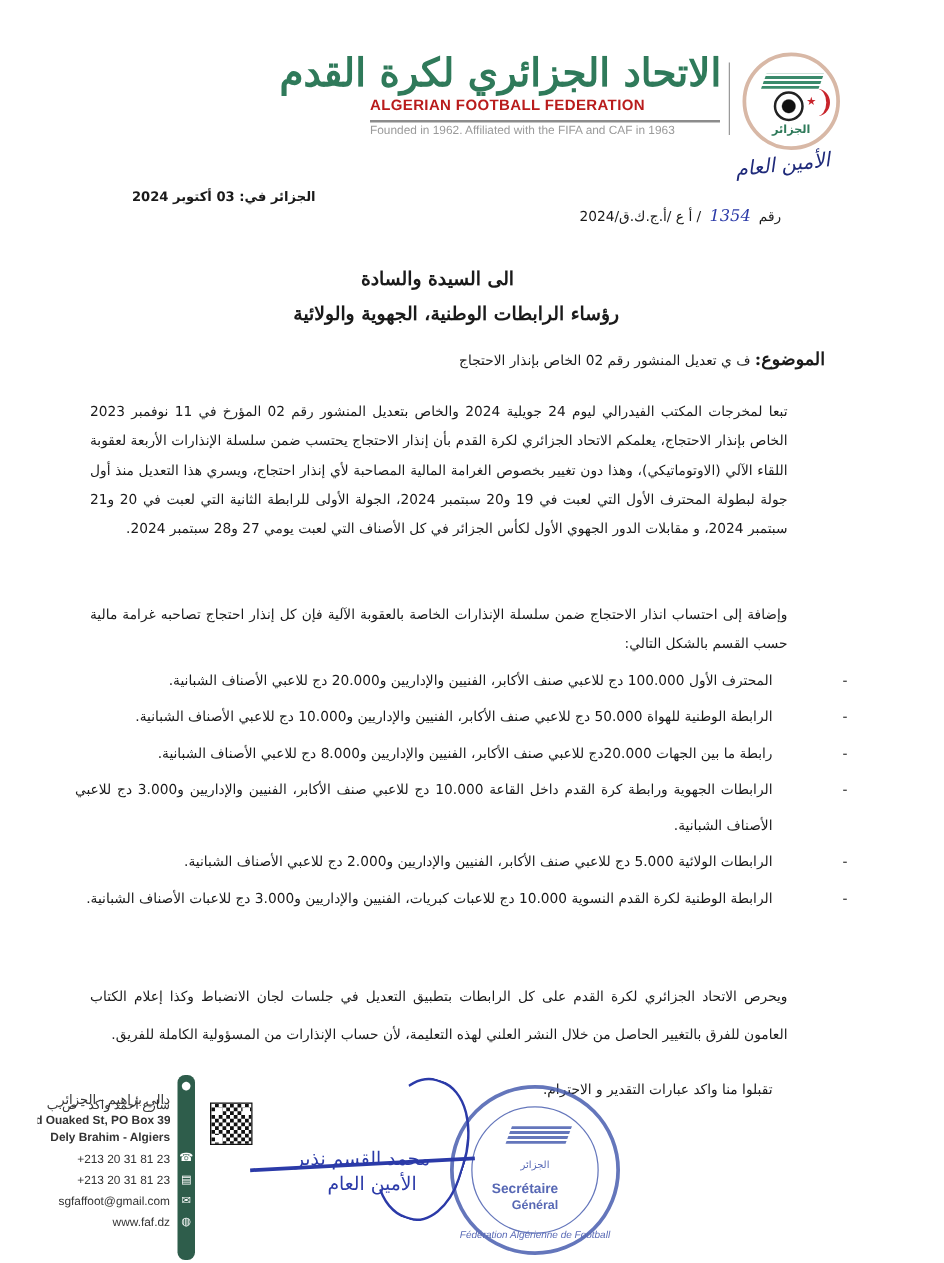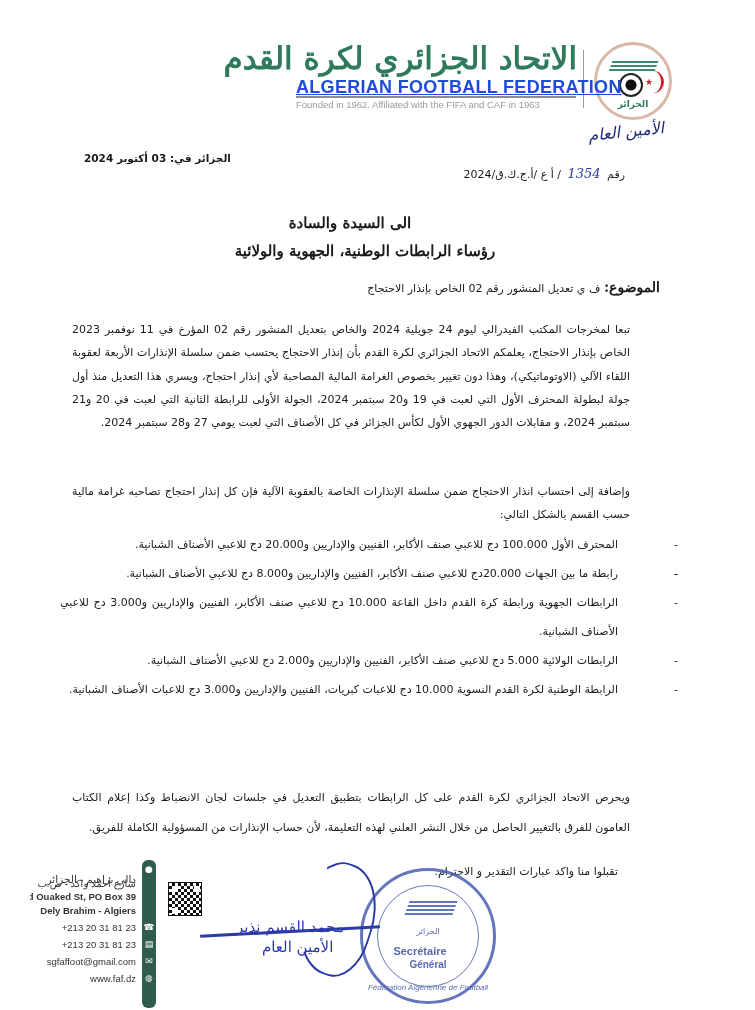--- a/index.html
+++ b/index.html
@@ -17,26 +17,26 @@
       background: repeating-linear-gradient(0deg,#3a8a6b 0 2px,#fff 2px 4px); transform: skewX(-20deg); }
     .logo-circle .ball { position:absolute; left:22px; top:28px; width:24px; height:24px; border-radius:50%;
       background: radial-gradient(circle at 50% 50%, #111 0 5px, #fff 6px); border:2px solid #222; box-sizing:border-box;}
     .logo-circle .crescent { position:absolute; left:46px; top:26px; width:18px; height:22px; border-radius:50%;
       border-right:3px solid #c8242b; }
     .logo-circle .star { position:absolute; left:48px; top:32px; color:#c8242b; font-size:9px; }
     .logo-circle .lbl { position:absolute; left:0; right:0; top:54px; text-align:center; color:#2f7a5a; font-size:9px; font-weight:bold; }
     .sg-handwritten { left: 588px; top: 122px; color:#1f2a7a; font-family:"DejaVu Serif", serif; font-size:16px; font-style: italic; transform: rotate(-6deg); }
     .vsep { left: 583px; top: 50px; width: 1px; height: 58px; background: #9a9a9a; }
     .title-ar { right: 178px; top: 40px; font-family: "DejaVu Serif", serif; font-size: 31px; color:#2f7a5a; font-weight: bold; direction: rtl; white-space: nowrap; letter-spacing: 0px; }
-    .title-en { left: 296px; top: 77px; font-family: "Liberation Sans", sans-serif; font-size: 18px; font-weight: bold; color: #1d4ed8; letter-spacing: 0.3px; white-space: nowrap; text-decoration: underline; }
+    .title-en { left: 296px; top: 77px; font-family: "Liberation Sans", sans-serif; font-size: 12px; font-weight: bold; color: #b91c1c; letter-spacing: 0.3px; white-space: nowrap; }
     .title-rule { left: 296px; top: 96px; width: 280px; height: 2px; background: #8c8c8c; }
     .title-sub { left: 296px; top: 99px; font-family: "Liberation Sans", sans-serif; font-size: 9.5px; color: #9a9a9a; white-space: nowrap; }
 
     
-    .date-line { left: 84px; top: 152px; width: 190px; direction: rtl; text-align: left; font-family: "DejaVu Sans", sans-serif; font-size: 10.5px; font-weight: bold; white-space: nowrap; }
+    .date-line { left: 84px; top: 152px; width: 190px; direction: rtl; text-align: center; font-family: "DejaVu Sans", sans-serif; font-size: 10.5px; font-weight: bold; white-space: nowrap; }
     .ref-line { left: 455px; top: 166px; width: 170px; direction: rtl; text-align: right; font-size: 11px; white-space: nowrap; }
     .ref-line .hand { color: #2b3aa8; font-family: "DejaVu Serif", serif; font-style: italic; font-size: 13px; padding: 0 3px; }
 
     .addr1 { left: 230px; top: 214px; width: 240px; text-align: center; direction: rtl; font-family: "DejaVu Serif", serif; font-size: 15px; font-weight: bold; }
     .addr2 { left: 200px; top: 242px; width: 330px; text-align: center; direction: rtl; font-family: "DejaVu Serif", serif; font-size: 15px; font-weight: bold; }
     .subject { right: 95px; top: 279px; direction: rtl; white-space: nowrap; font-size: 11px; }
     .subject .lbl { font-family: "DejaVu Serif", serif; font-weight: bold; font-size: 14px; }
 
     
     .body-text { left: 72px; width: 558px; direction: rtl; text-align: justify; font-size: 11px; line-height: 23.3px; }
@@ -105,21 +105,21 @@
 <div class="abs subject">
   <span class="lbl">الموضوع:</span>
   <span>ف ي تعديل المنشور رقم 02 الخاص بإنذار الاحتجاج</span>
 </div>
 
 <div class="abs body-text p1">تبعا لمخرجات المكتب الفيدرالي ليوم 24 جويلية 2024 والخاص بتعديل المنشور رقم 02 المؤرخ في 11 نوفمبر 2023 الخاص بإنذار الاحتجاج، يعلمكم الاتحاد الجزائري لكرة القدم بأن إنذار الاحتجاج يحتسب ضمن سلسلة الإنذارات الأربعة لعقوبة اللقاء الآلي (الاوتوماتيكي)، وهذا دون تغيير بخصوص الغرامة المالية المصاحبة لأي إنذار احتجاج، ويسري هذا التعديل منذ أول جولة لبطولة المحترف الأول التي لعبت في 19 و20 سبتمبر 2024، الجولة الأولى للرابطة الثانية التي لعبت في 20 و21 سبتمبر 2024، و مقابلات الدور الجهوي الأول لكأس الجزائر في كل الأصناف التي لعبت يومي 27 و28 سبتمبر 2024.</div>
 <div class="abs body-text p2">وإضافة إلى احتساب انذار الاحتجاج ضمن سلسلة الإنذارات الخاصة بالعقوبة الآلية فإن كل إنذار احتجاج تصاحبه غرامة مالية حسب القسم بالشكل التالي:</div>
 
 <ul class="abs bullets">
   <li><span class="dash">-</span><span>المحترف الأول 100.000 دج للاعبي صنف الأكابر، الفنيين والإداريين و20.000 دج للاعبي الأصناف الشبانية.</span></li>
-  <li><span class="dash">-</span></li>
+  <li><span class="dash">-</span><span>الرابطة الوطنية للهواة 50.000 دج للاعبي صنف الأكابر، الفنيين والإداريين و10.000 دج للاعبي الأصناف الشبانية.</span></li>
   <li><span class="dash">-</span><span>رابطة ما بين الجهات 20.000دج للاعبي صنف الأكابر، الفنيين والإداريين و8.000 دج للاعبي الأصناف الشبانية.</span></li>
   <li><span class="dash">-</span><span>الرابطات الجهوية ورابطة كرة القدم داخل القاعة 10.000 دج للاعبي صنف الأكابر، الفنيين والإداريين و3.000 دج للاعبي الأصناف الشبانية.</span></li>
   <li><span class="dash">-</span><span>الرابطات الولائية 5.000 دج للاعبي صنف الأكابر، الفنيين والإداريين و2.000 دج للاعبي الأصناف الشبانية.</span></li>
   <li><span class="dash">-</span><span>الرابطة الوطنية لكرة القدم النسوية 10.000 دج للاعبات كبريات، الفنيين والإداريين و3.000 دج للاعبات الأصناف الشبانية.</span></li>
 </ul>
 
 <div class="abs body-text p3">ويحرص الاتحاد الجزائري لكرة القدم على كل الرابطات بتطبيق التعديل في جلسات لجان الانضباط وكذا إعلام الكتاب العامون للفرق بالتغيير الحاصل من خلال النشر العلني لهذه التعليمة، لأن حساب الإنذارات من المسؤولية الكاملة للفريق.</div>
 <div class="abs closing">تقبلوا منا واكد عبارات التقدير و الاحترام.</div>
 
 <div class="abs contact-text" style="top:878px; font-size:10px; direction:rtl;">شارع أحمد واكد - ص.ب</div>

